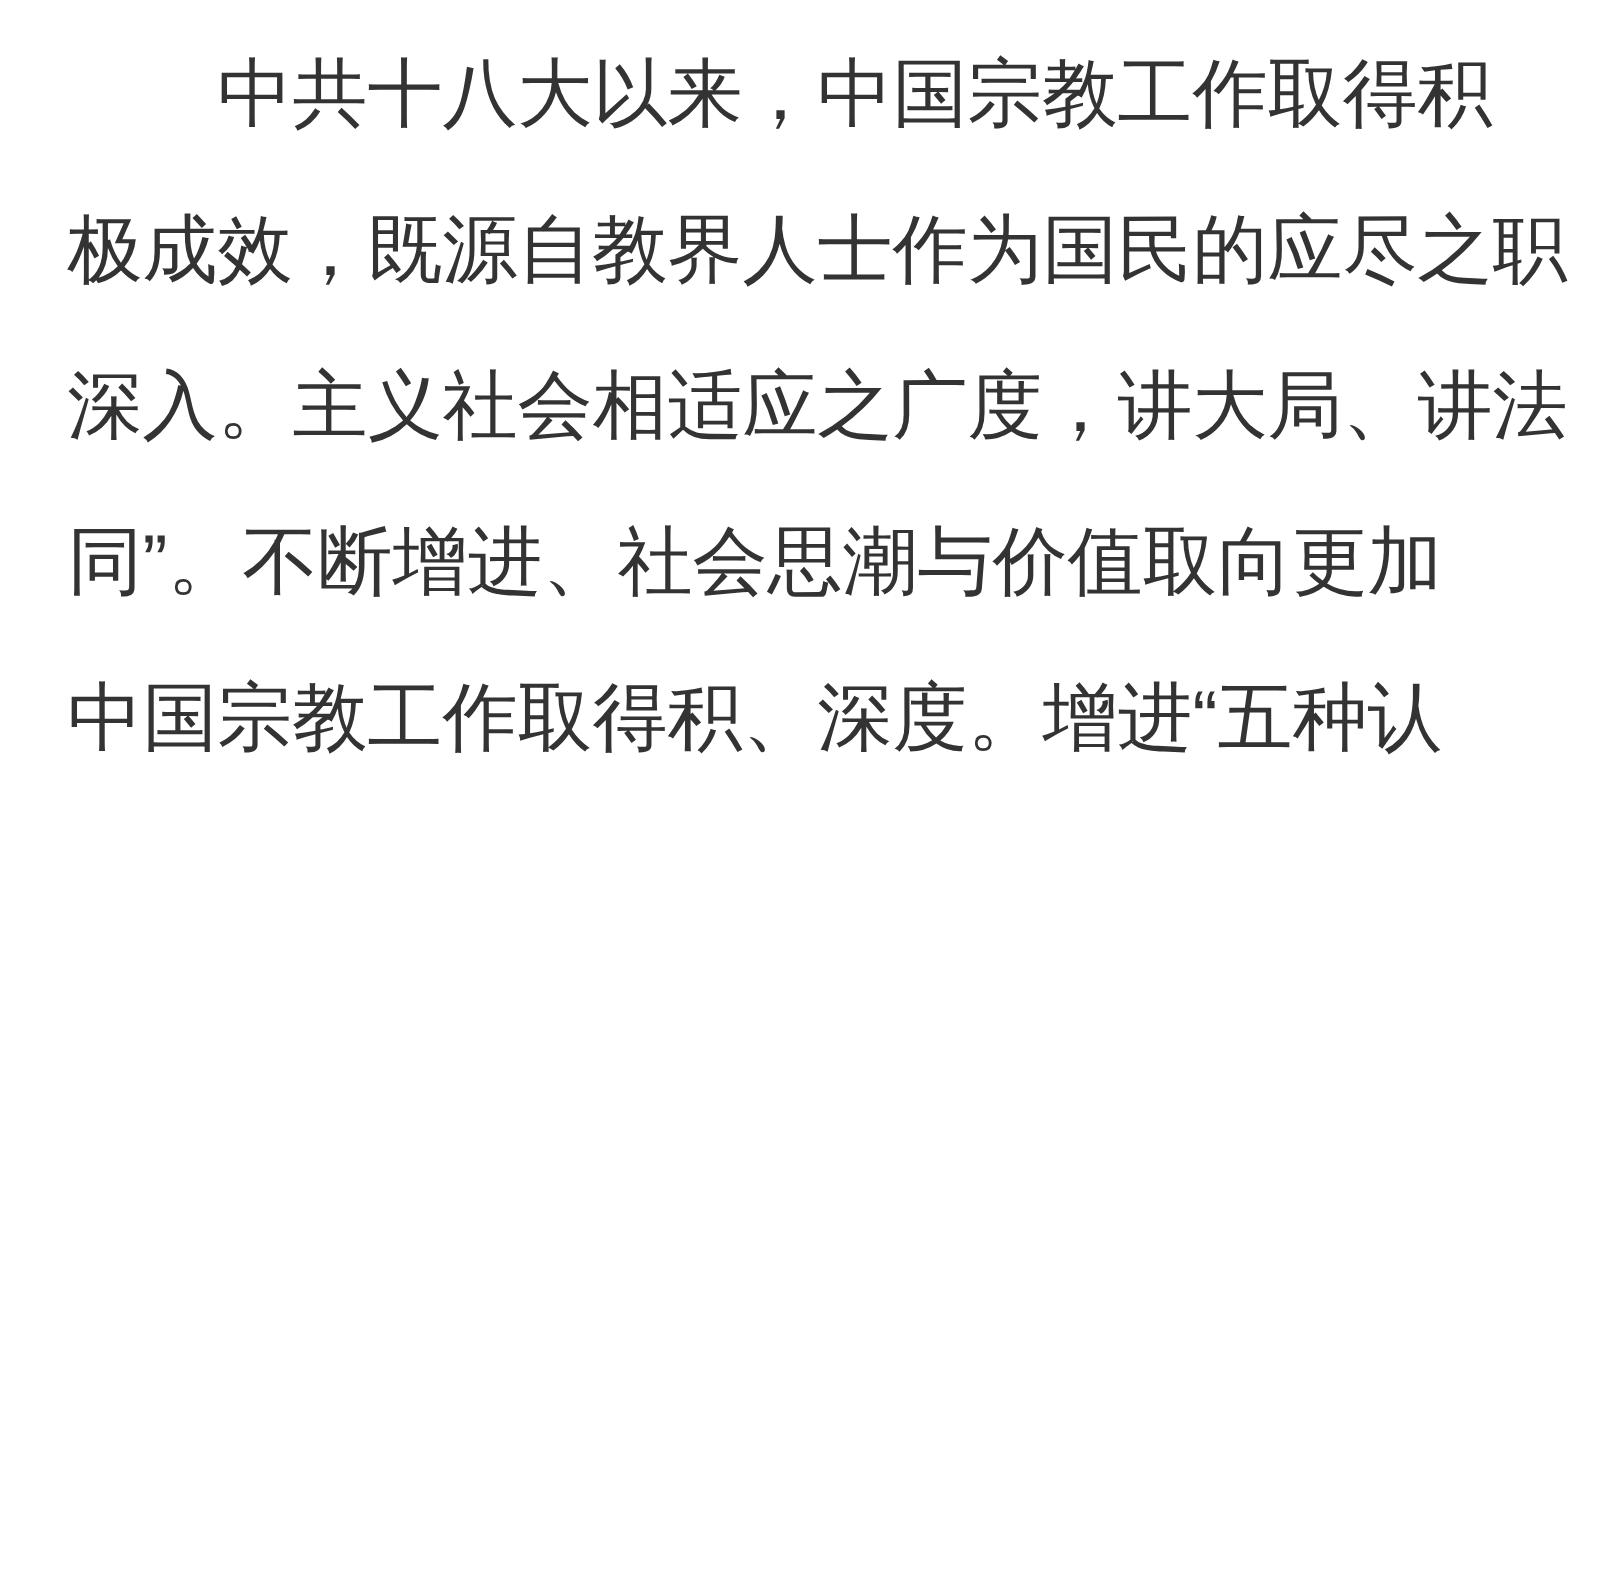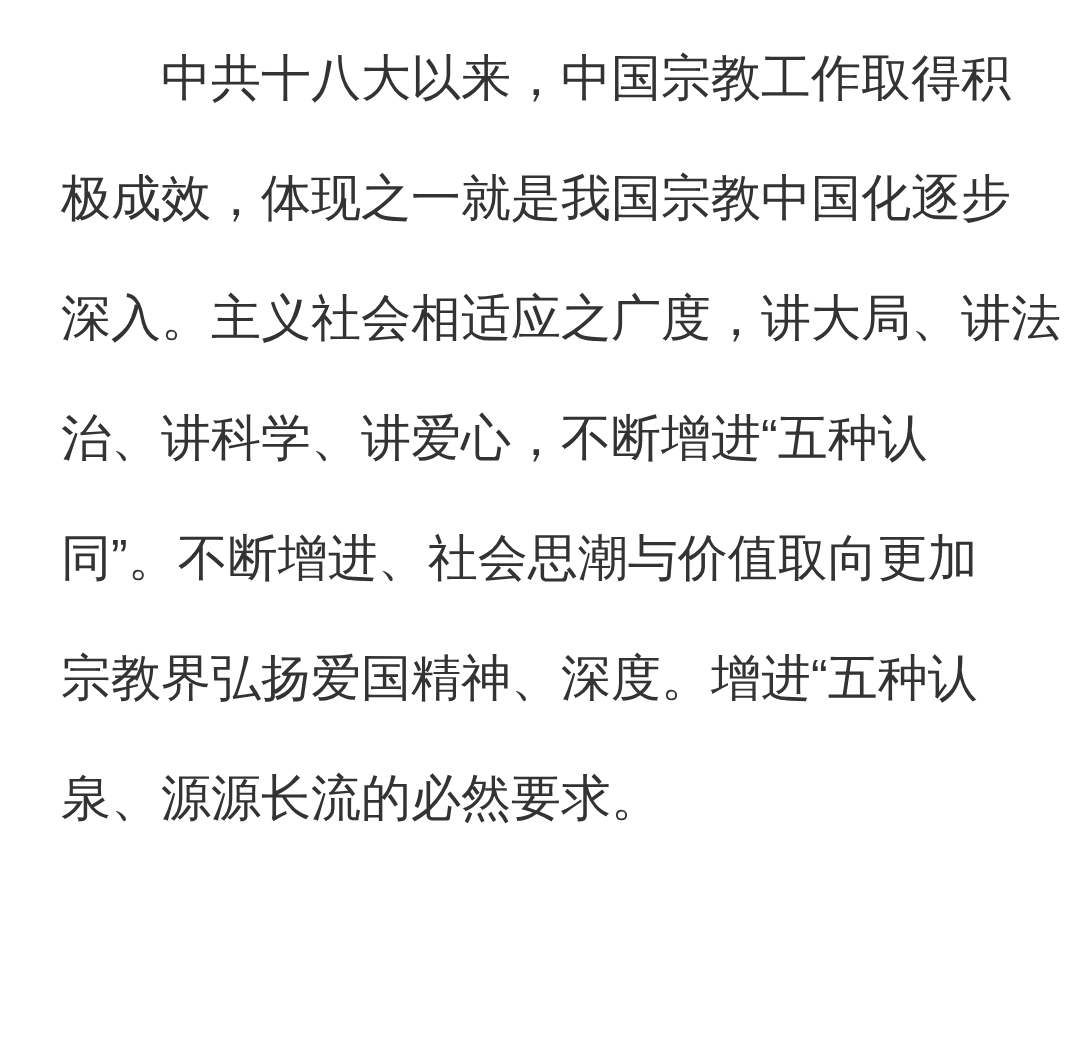--- a/index.html
+++ b/index.html
@@ -14,37 +14,35 @@
     overflow: hidden;
     font-family: "Liberation Sans", sans-serif;
   }
   .article {
     box-sizing: border-box;
     width: 1080px;
     padding: 10px 40px 0 45px;
     color: #333333;
   }
   .line {
-    margin: 16px;
+    margin: 0;
     padding: 0;
     font-size: 50px;
     line-height: 104px;
     font-weight: 400;
     letter-spacing: 0px;
     white-space: nowrap;
     color: #333333;
   }
   .line.indent {
     text-indent: 2em;
   }
 </style>
 </head>
 <body>
 
 <main class="article">
   <p class="line indent">中共十八大以来，中国宗教工作取得积</p>
-  <p class="line">极成效，体现之一就是我国宗教中国化逐步</p>
+  <p class="line">极成效，既源自教界人士作为国民的应尽之职</p>
   <p class="line">深入。主义社会相适应之广度，讲大局、讲法</p>
-  <p class="line">治、讲科学、讲爱心，不断增进“五种认</p>
   <p class="line">同”。不断增进、社会思潮与价值取向更加</p>
-  <p class="line">宗教界弘扬爱国精神、深度。增进“五种认</p>
-  <p class="line">泉、源源长流的必然要求。</p>
+  <p class="line">中国宗教工作取得积、深度。增进“五种认</p>
 </main>
 
 </body></html>

